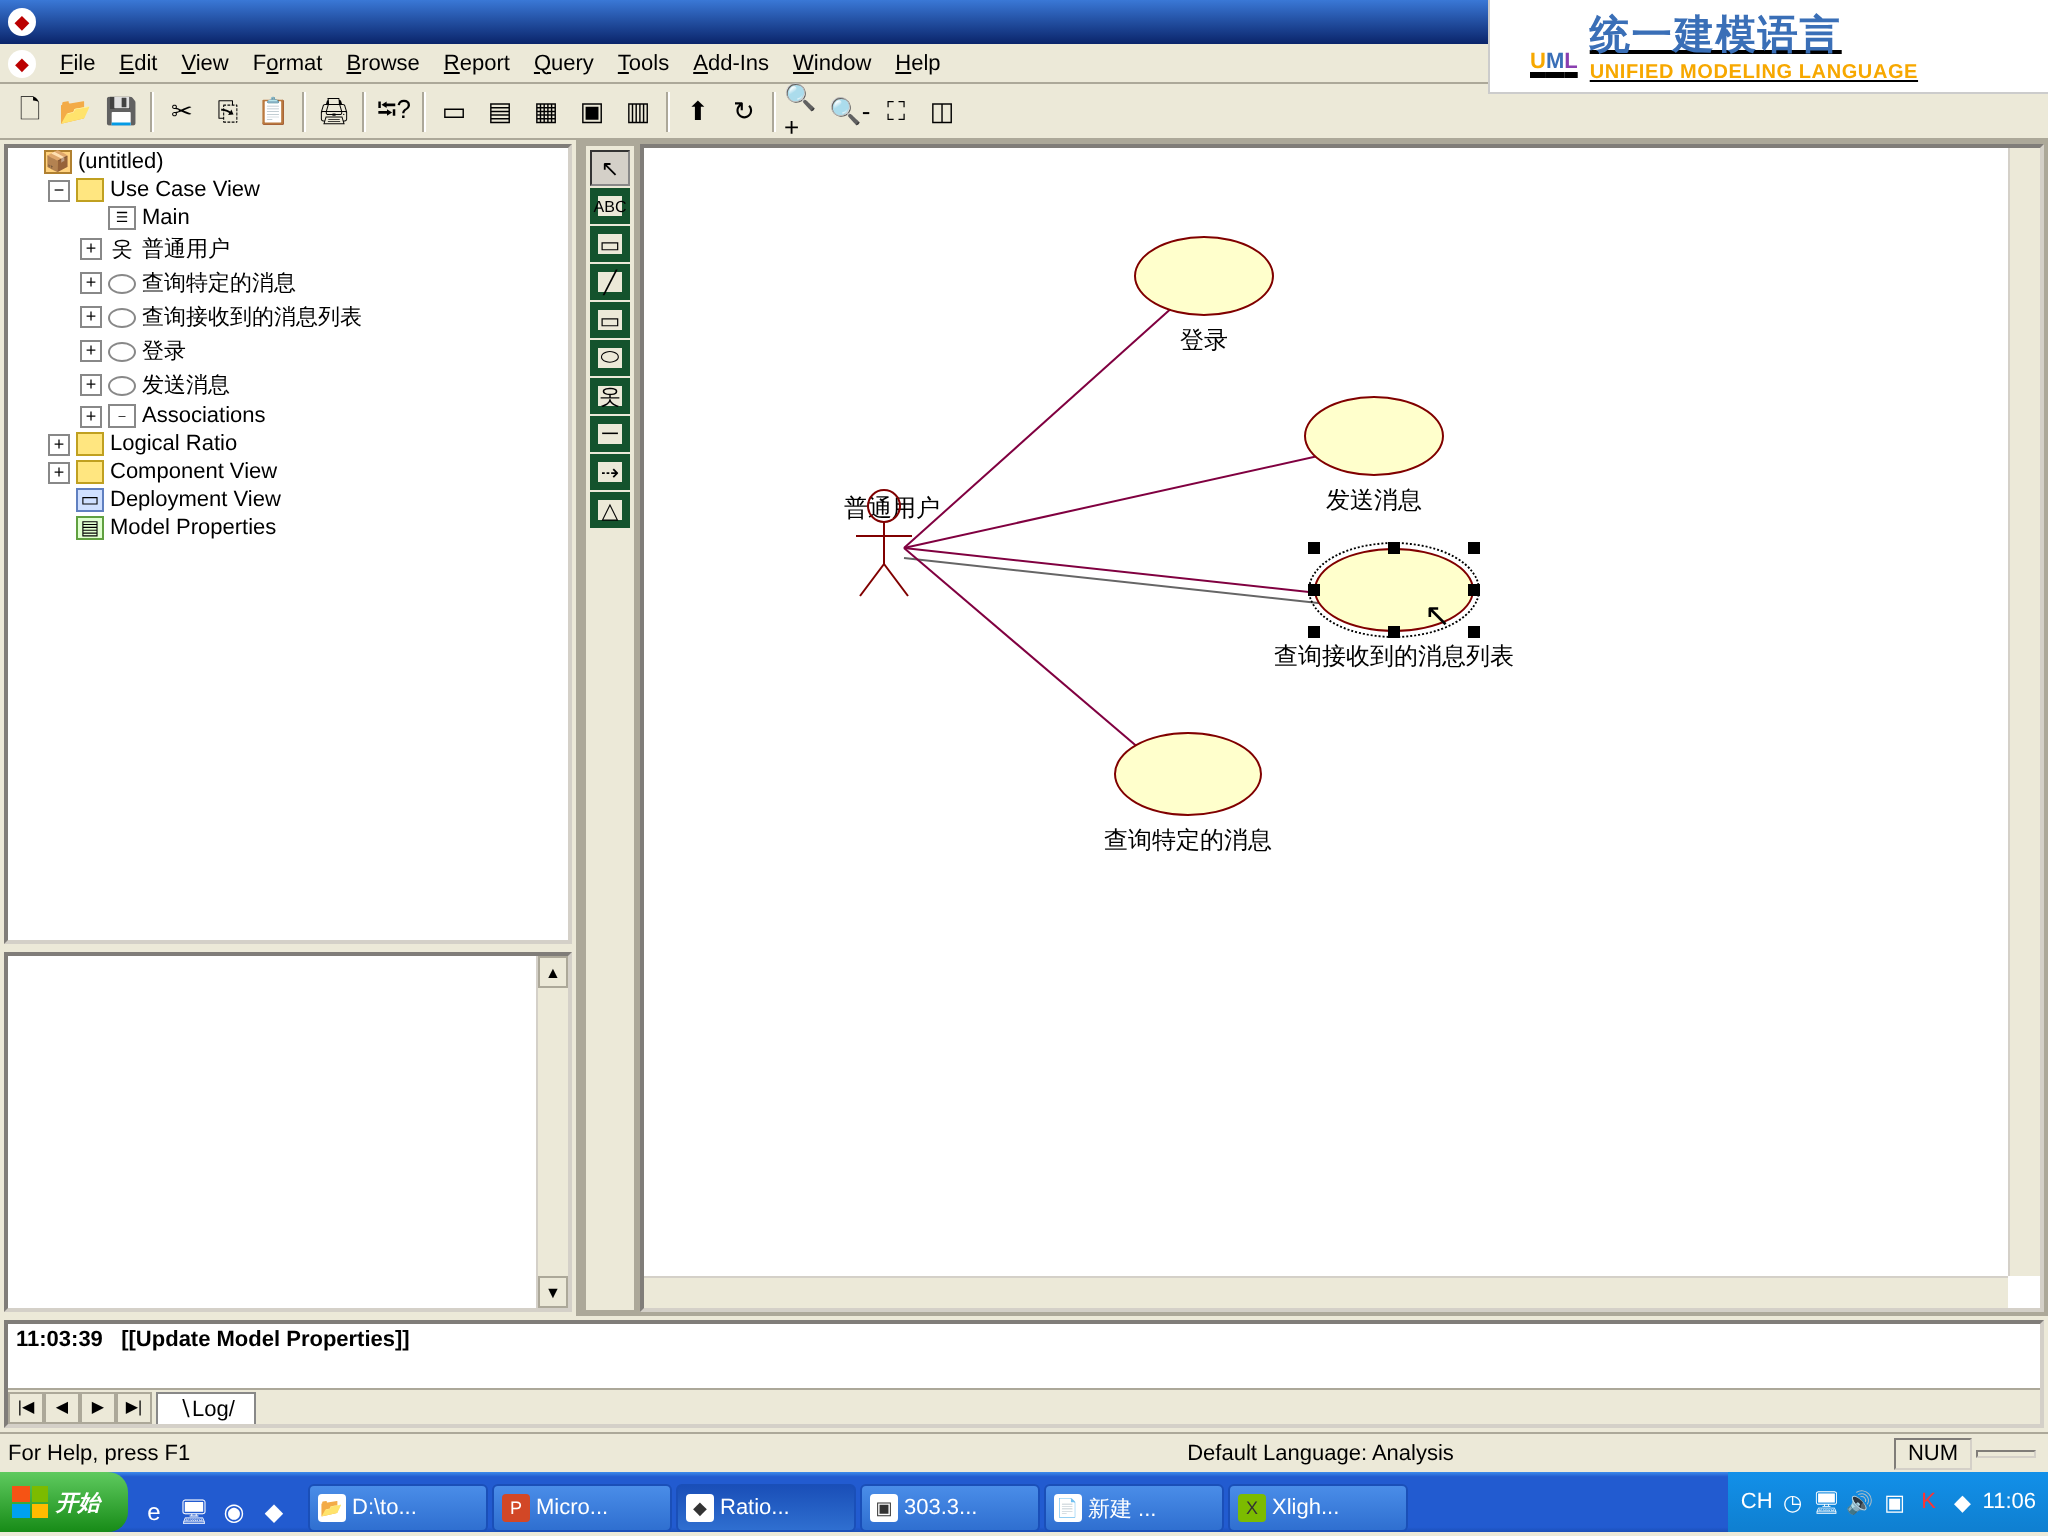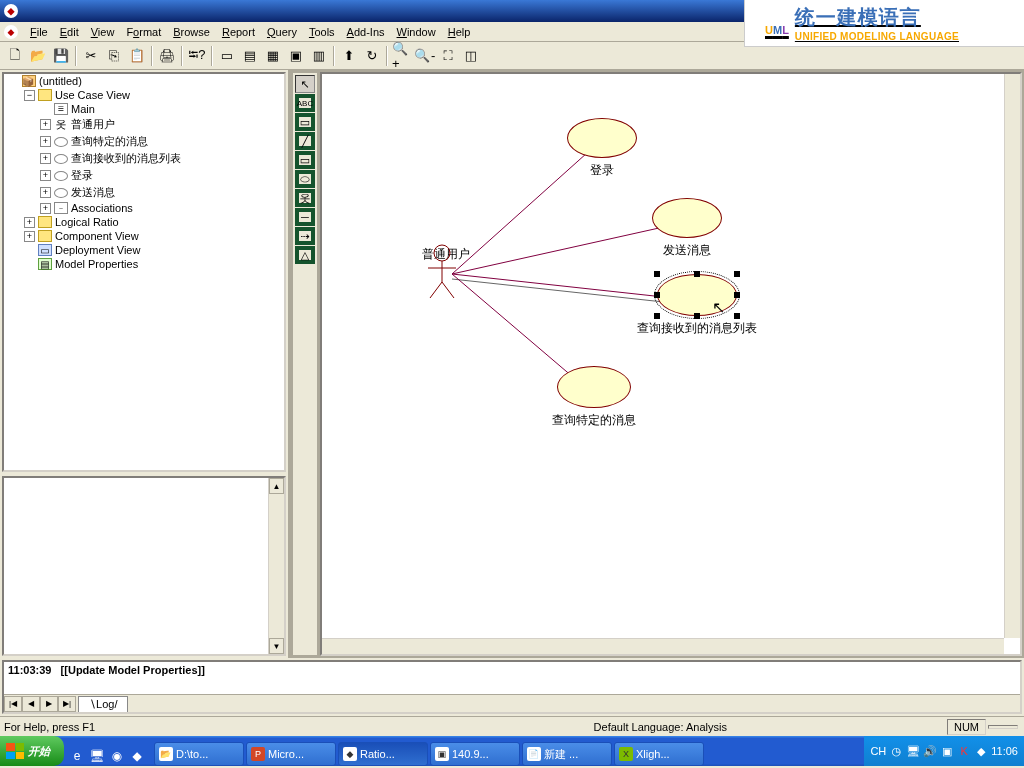--- a/index.html
+++ b/index.html
@@ -350,21 +350,21 @@
     <div class="taskbtn">
         <span class="ico" style="background:#d24726;color:#fff;">P</span>
         <span>Micro...</span>
       </div>
     <div class="taskbtn active">
         <span class="ico">◆</span>
         <span>Ratio...</span>
       </div>
     <div class="taskbtn">
         <span class="ico">▣</span>
-        <span>140.9...</span>
+        <span>303.3...</span>
       </div>
     <div class="taskbtn">
         <span class="ico">📄</span>
         <span>新建 ...</span>
       </div>
     <div class="taskbtn">
         <span class="ico" style="background:#7cbb00;">X</span>
         <span>Xligh...</span>
       </div>
   </div>

